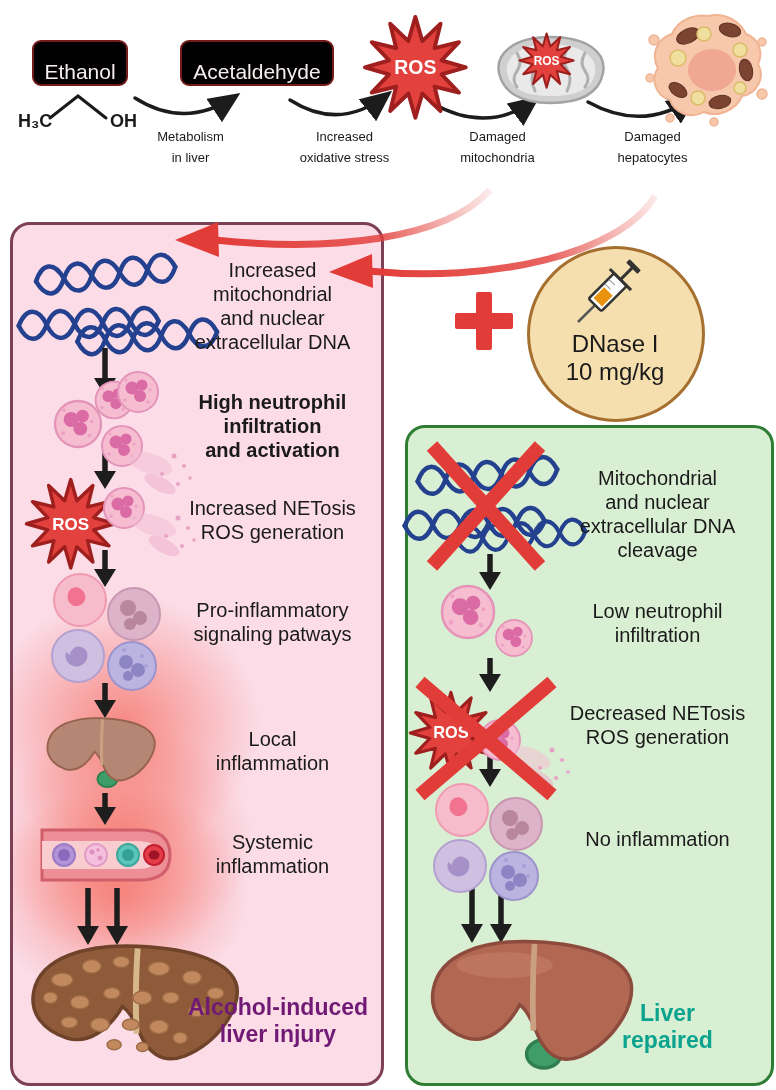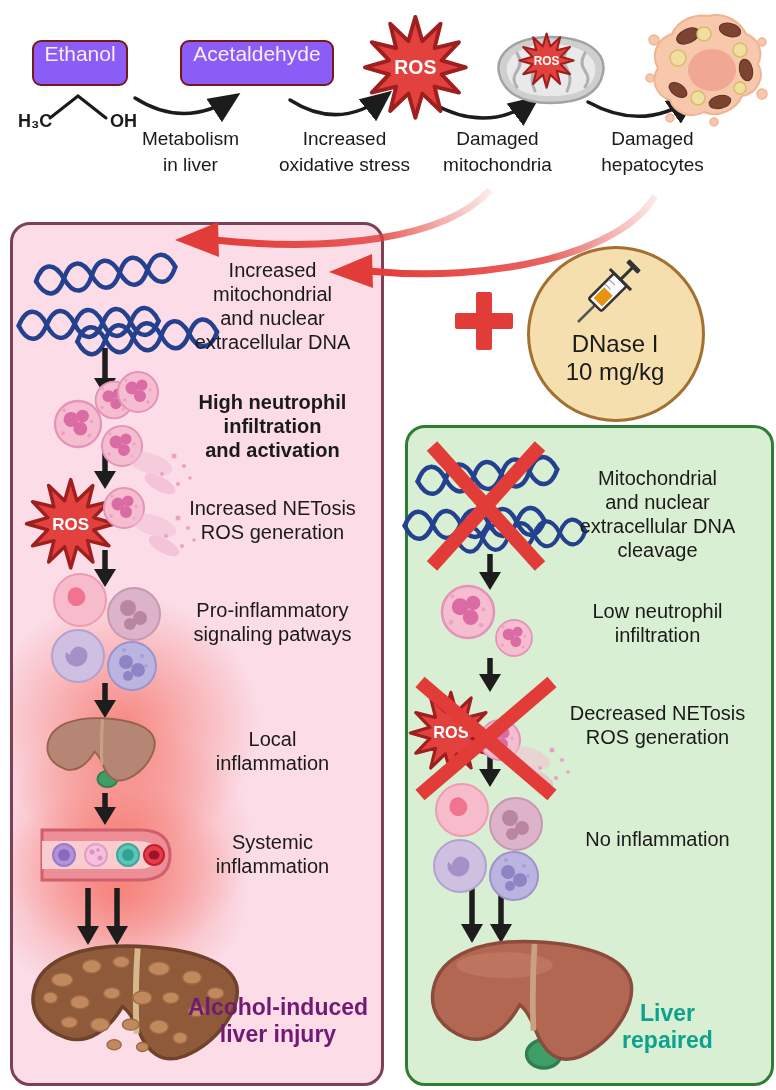--- a/index.html
+++ b/index.html
@@ -6,24 +6,24 @@
   #canvas{position:relative;width:776px;height:1090px;background:#ffffff;overflow:hidden;
           font-family:"Liberation Sans",sans-serif;color:#1a1a1a;}
   .panel{position:absolute;border-radius:20px;}
   #pink-panel{left:10px;top:222px;width:368px;height:858px;background:#fbdce7;border:3px solid #7d4055;overflow:hidden;}
   #green-panel{left:405px;top:425px;width:363px;height:655px;background:#d9efd3;border:3px solid #2e7d33;}
   .glow{position:absolute;border-radius:50%;pointer-events:none;}
   .g1{left:-80px;top:320px;width:380px;height:360px;background:radial-gradient(ellipse closest-side,rgba(244,100,86,0.70),rgba(244,100,86,0) 72%);}
   .g2{left:-70px;top:450px;width:360px;height:330px;background:radial-gradient(ellipse closest-side,rgba(244,100,86,0.62),rgba(244,100,86,0) 72%);}
   .g3{left:-75px;top:520px;width:360px;height:300px;background:radial-gradient(ellipse closest-side,rgba(244,100,86,0.60),rgba(244,100,86,0) 72%);}
   #art{position:absolute;left:0;top:0;z-index:2;pointer-events:none;}
-  .chembox{position:absolute;z-index:3;background:#8b5cf6;border:2.5px solid #741a18;border-radius:9px;
-           color:#f6eded;display:flex;align-items:flex-start;justify-content:center;font-size:21px;}
+  .chembox{position:absolute;z-index:3;background:#000000;border:2.5px solid #741a18;border-radius:9px;
+           color:#f6eded;display:flex;align-items:flex-end;justify-content:center;font-size:21px;}
   .lbl{position:absolute;z-index:3;text-align:center;white-space:pre-line;}
-  .toplbl{font-size:19px;line-height:26px;}
+  .toplbl{font-size:13px;line-height:21px;}
   .steplbl{font-size:20px;line-height:24px;font-weight:500;}
   .resultlbl{font-size:23px;line-height:27px;font-weight:700;}
   #injury-result{color:#701a75;}
   #repaired-result{color:#0ba38d;}
   #dnase-circle{position:absolute;left:527px;top:246px;width:172px;height:170px;border-radius:50%;
                 background:#f6dfae;border:3px solid #a5702f;z-index:1;}
   #dnase-label{left:540px;top:330px;width:150px;font-size:24px;line-height:28px;text-align:center;}
   #plus-sign{position:absolute;left:455px;top:292px;width:58px;height:58px;z-index:3;}
   #plus-sign .bar{position:absolute;background:#e23c38;border-radius:2px;}
   #plus-sign .v{left:21px;top:0;width:16px;height:58px;}

